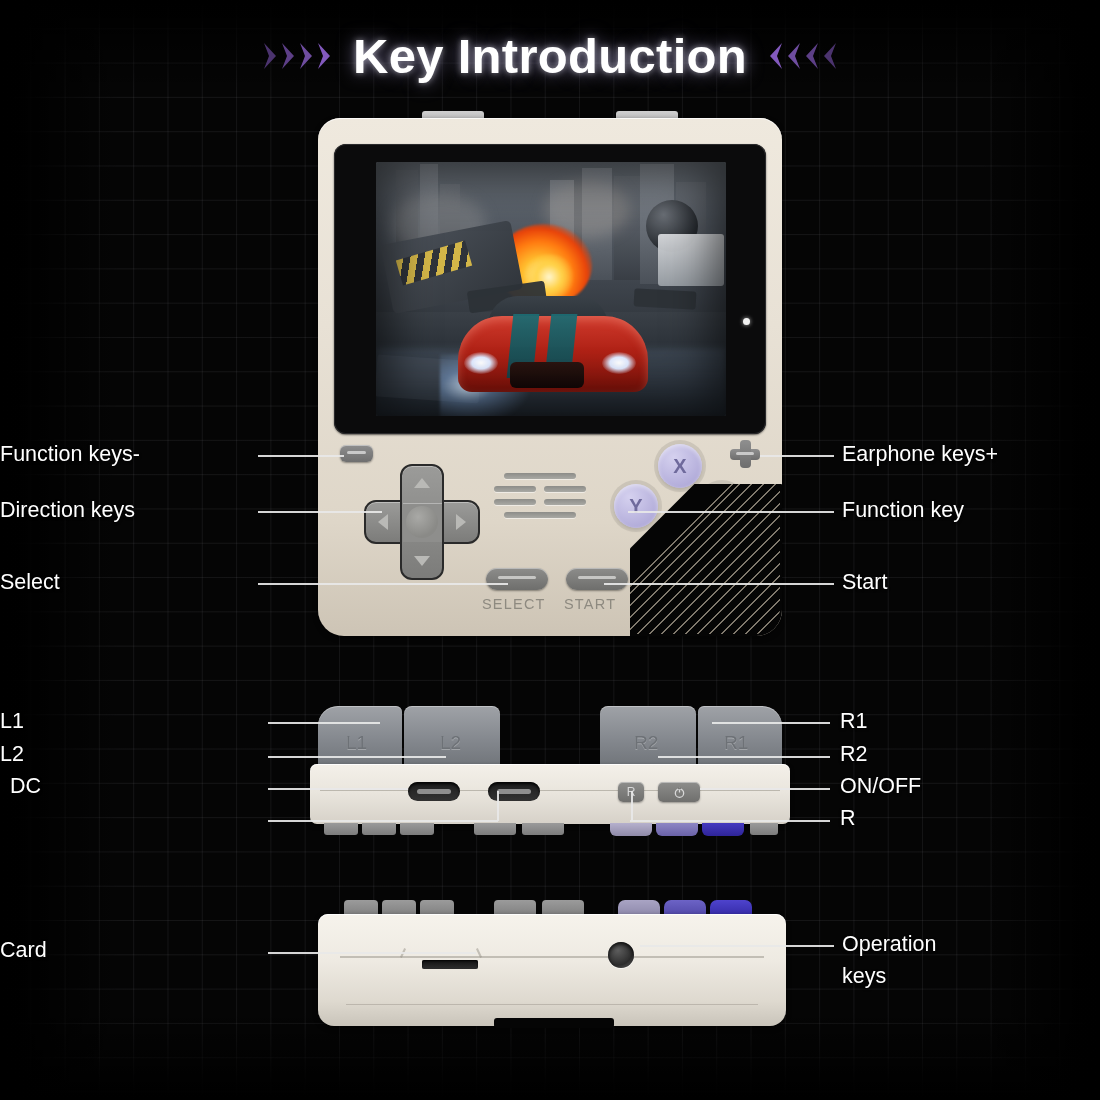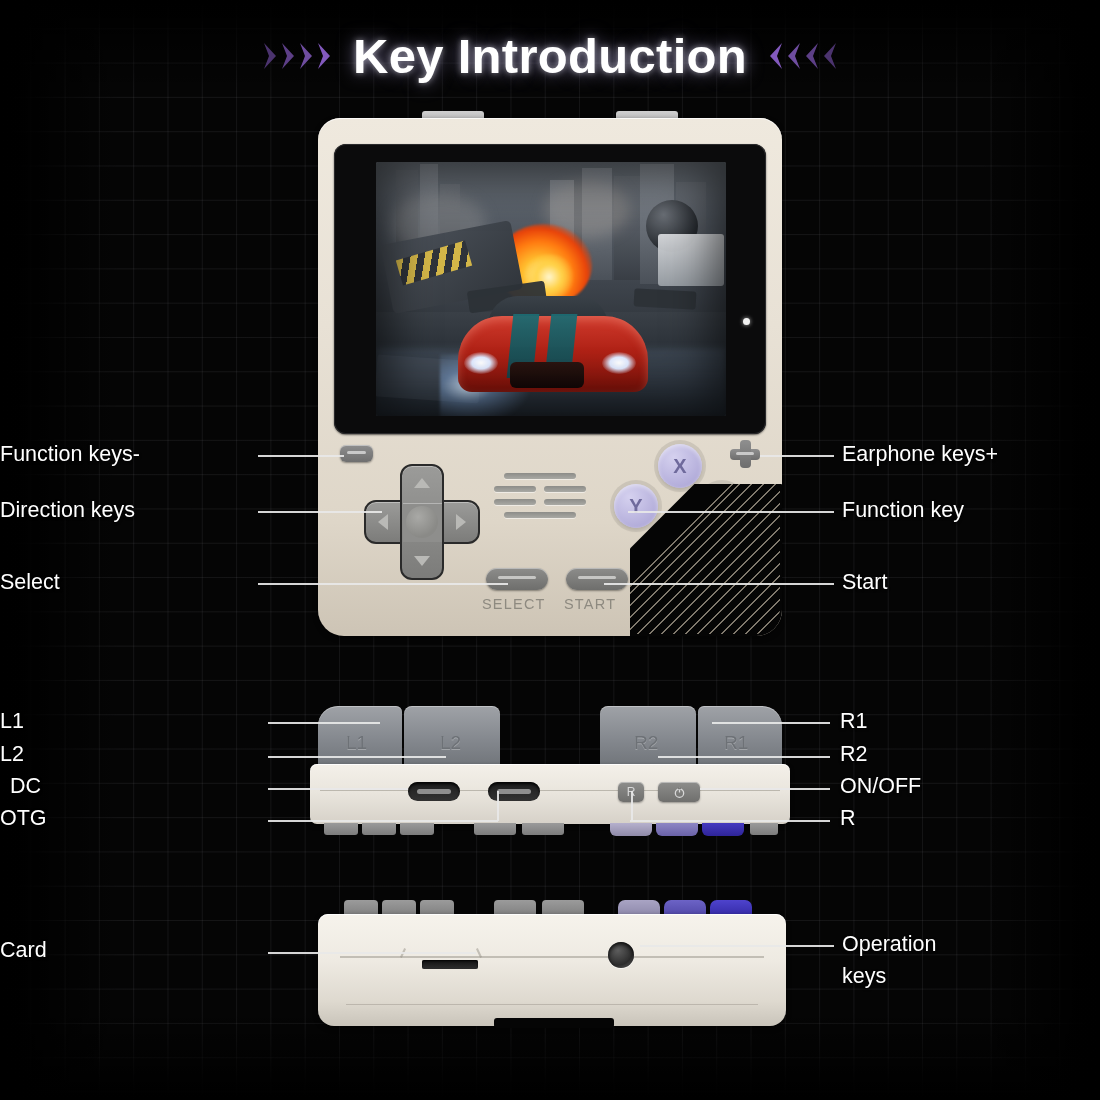--- a/index.html
+++ b/index.html
@@ -425,21 +425,20 @@
     <div class="d2-pnub" style="left:392px;width:42px;background:linear-gradient(180deg,#463bc0,#2e2499);"></div>
     <div class="d2-nub" style="left:440px;width:28px;"></div>
   </div>
 
   <div class="lbl l" style="left:0;top:709px;width:250px;">L1</div>
   <div class="lead" style="left:268px;top:722px;width:112px;"></div>
   <div class="lbl l" style="left:0;top:742px;width:250px;">L2</div>
   <div class="lead" style="left:268px;top:756px;width:178px;"></div>
   <div class="lbl l" style="left:0;top:774px;width:250px;margin-left:10px;">DC</div>
   <div class="lead" style="left:268px;top:788px;width:140px;"></div>
-  <div class="lbl l" style="left:0;top:806px;width:250px;">OTG</div>
   <div class="lead" style="left:268px;top:820px;width:230px;"></div>
   <div class="leadv" style="left:497px;top:791px;height:30px;"></div>
 
   <div class="lbl r" style="left:840px;top:709px;">R1</div>
   <div class="lead" style="left:712px;top:722px;width:118px;"></div>
   <div class="lbl r" style="left:840px;top:742px;">R2</div>
   <div class="lead" style="left:658px;top:756px;width:172px;"></div>
   <div class="lbl r" style="left:840px;top:774px;">ON/OFF</div>
   <div class="lead" style="left:700px;top:788px;width:130px;"></div>
   <div class="lbl r" style="left:840px;top:806px;">R</div>

